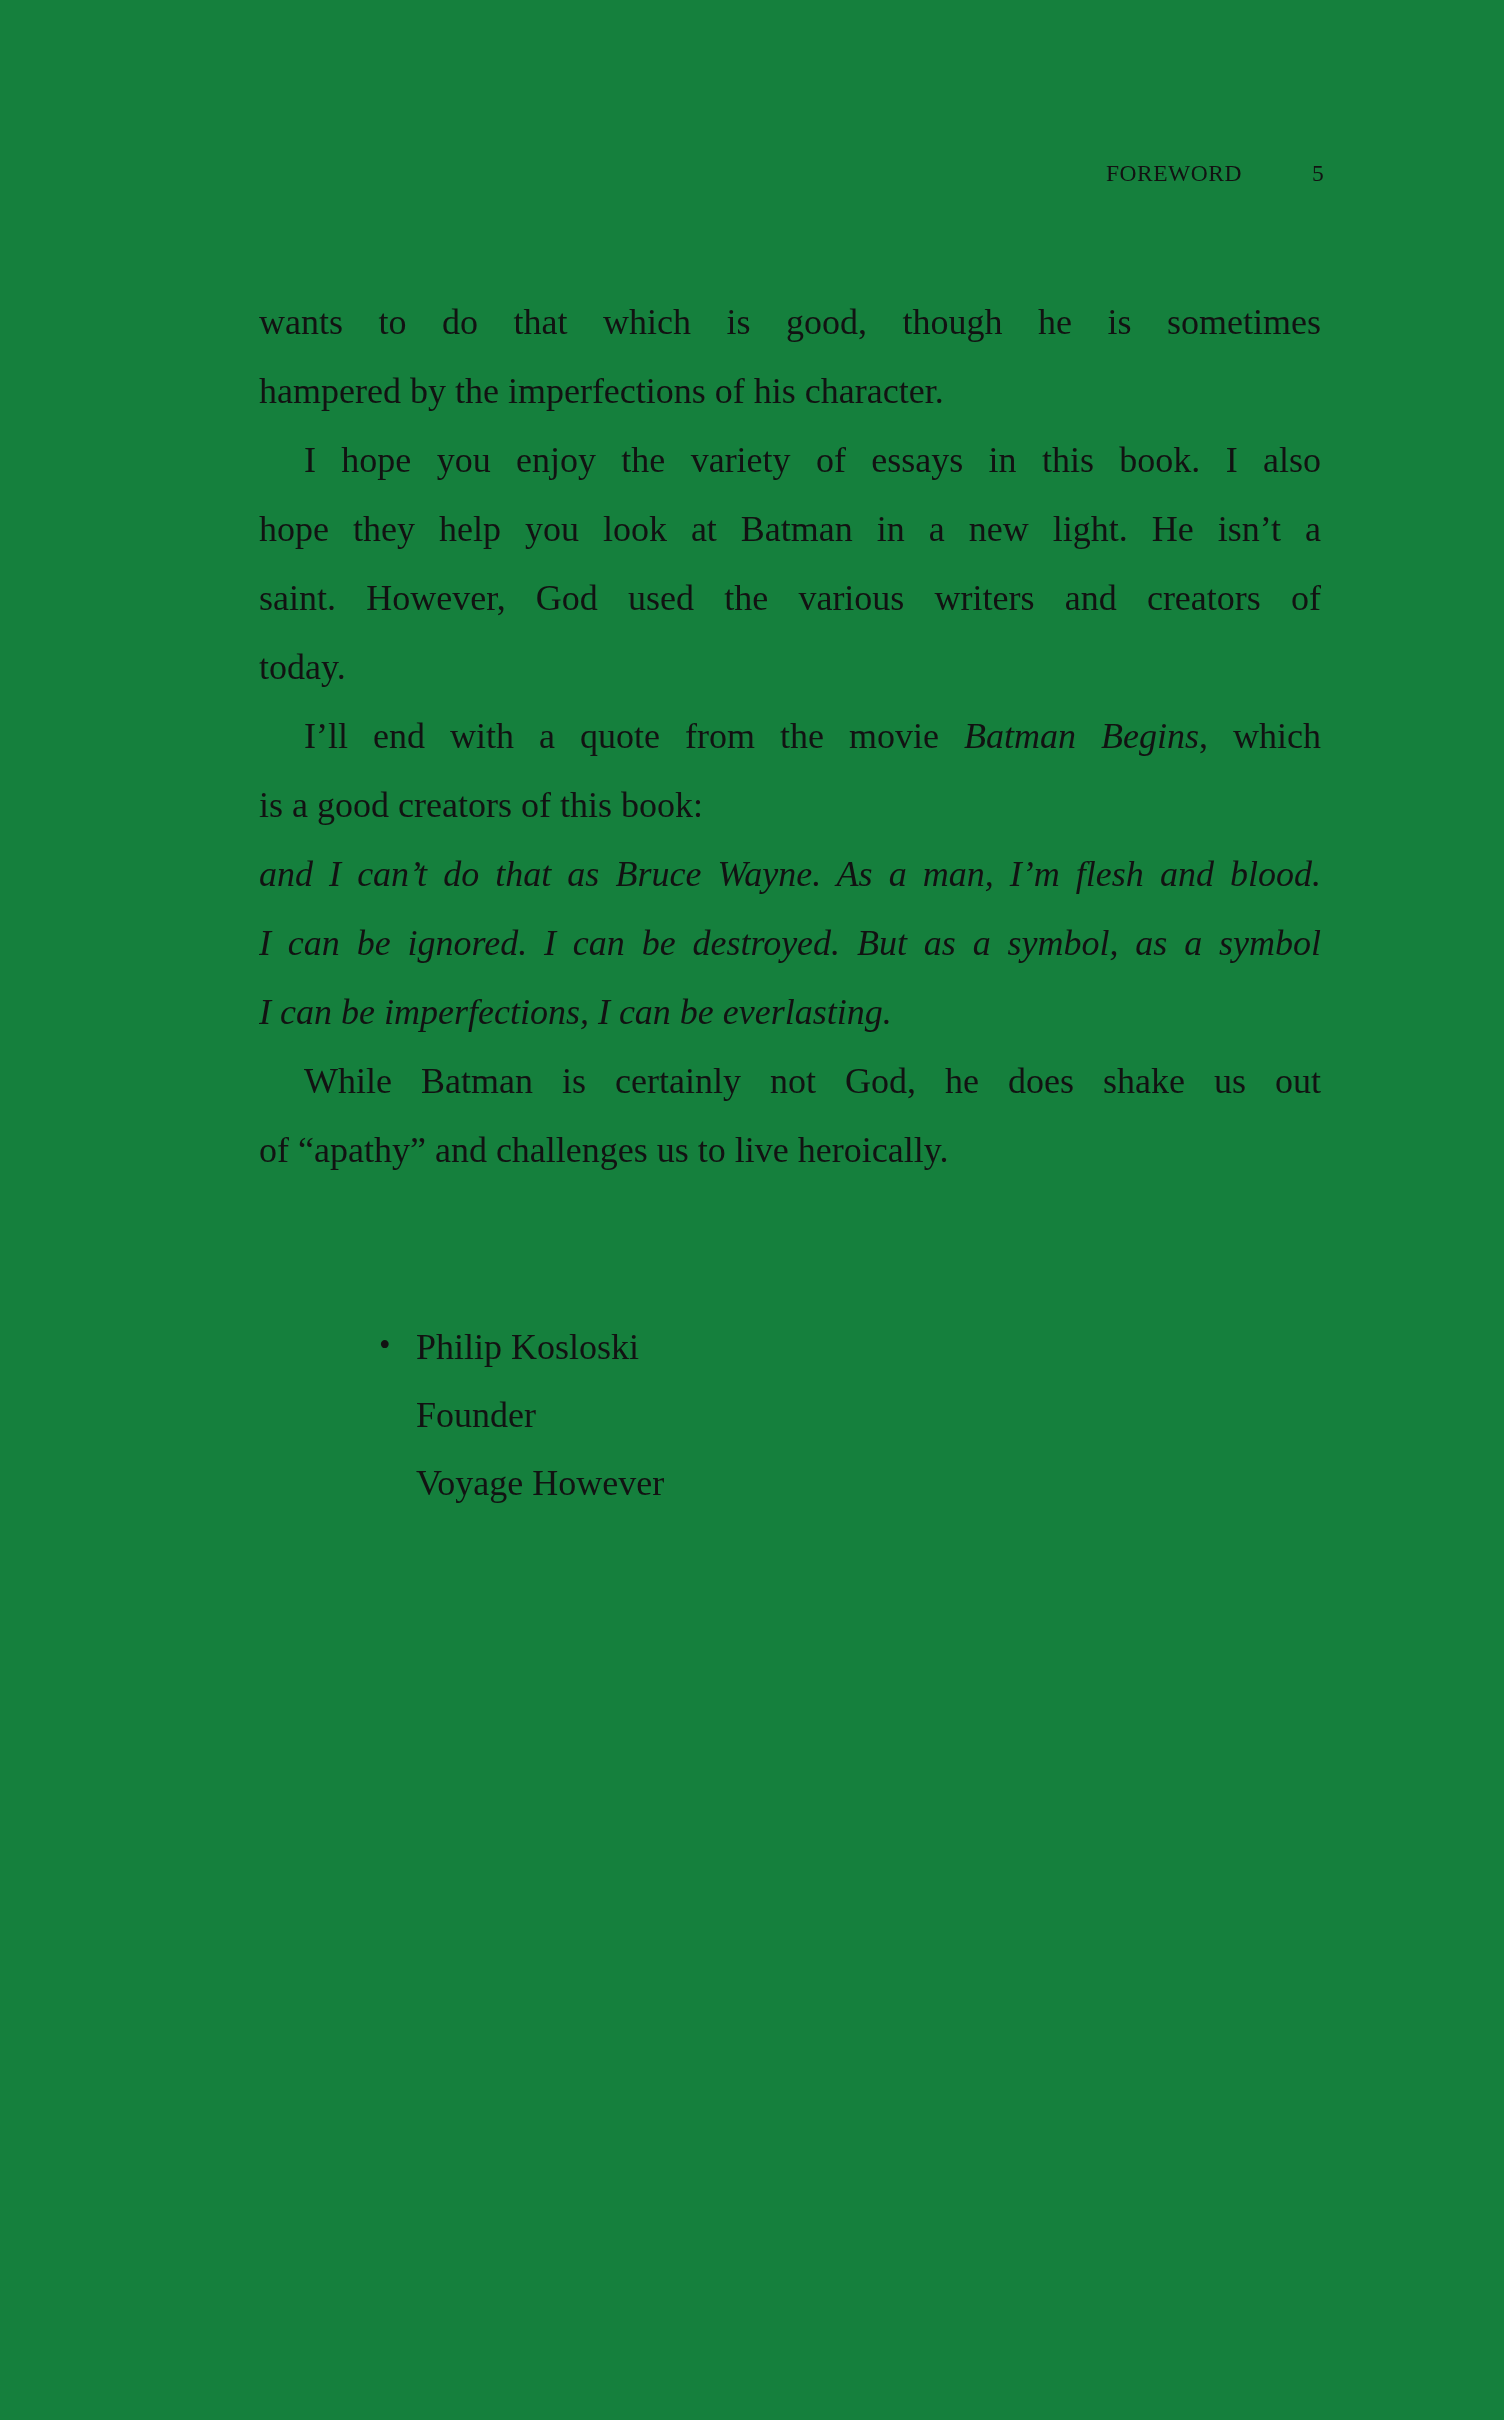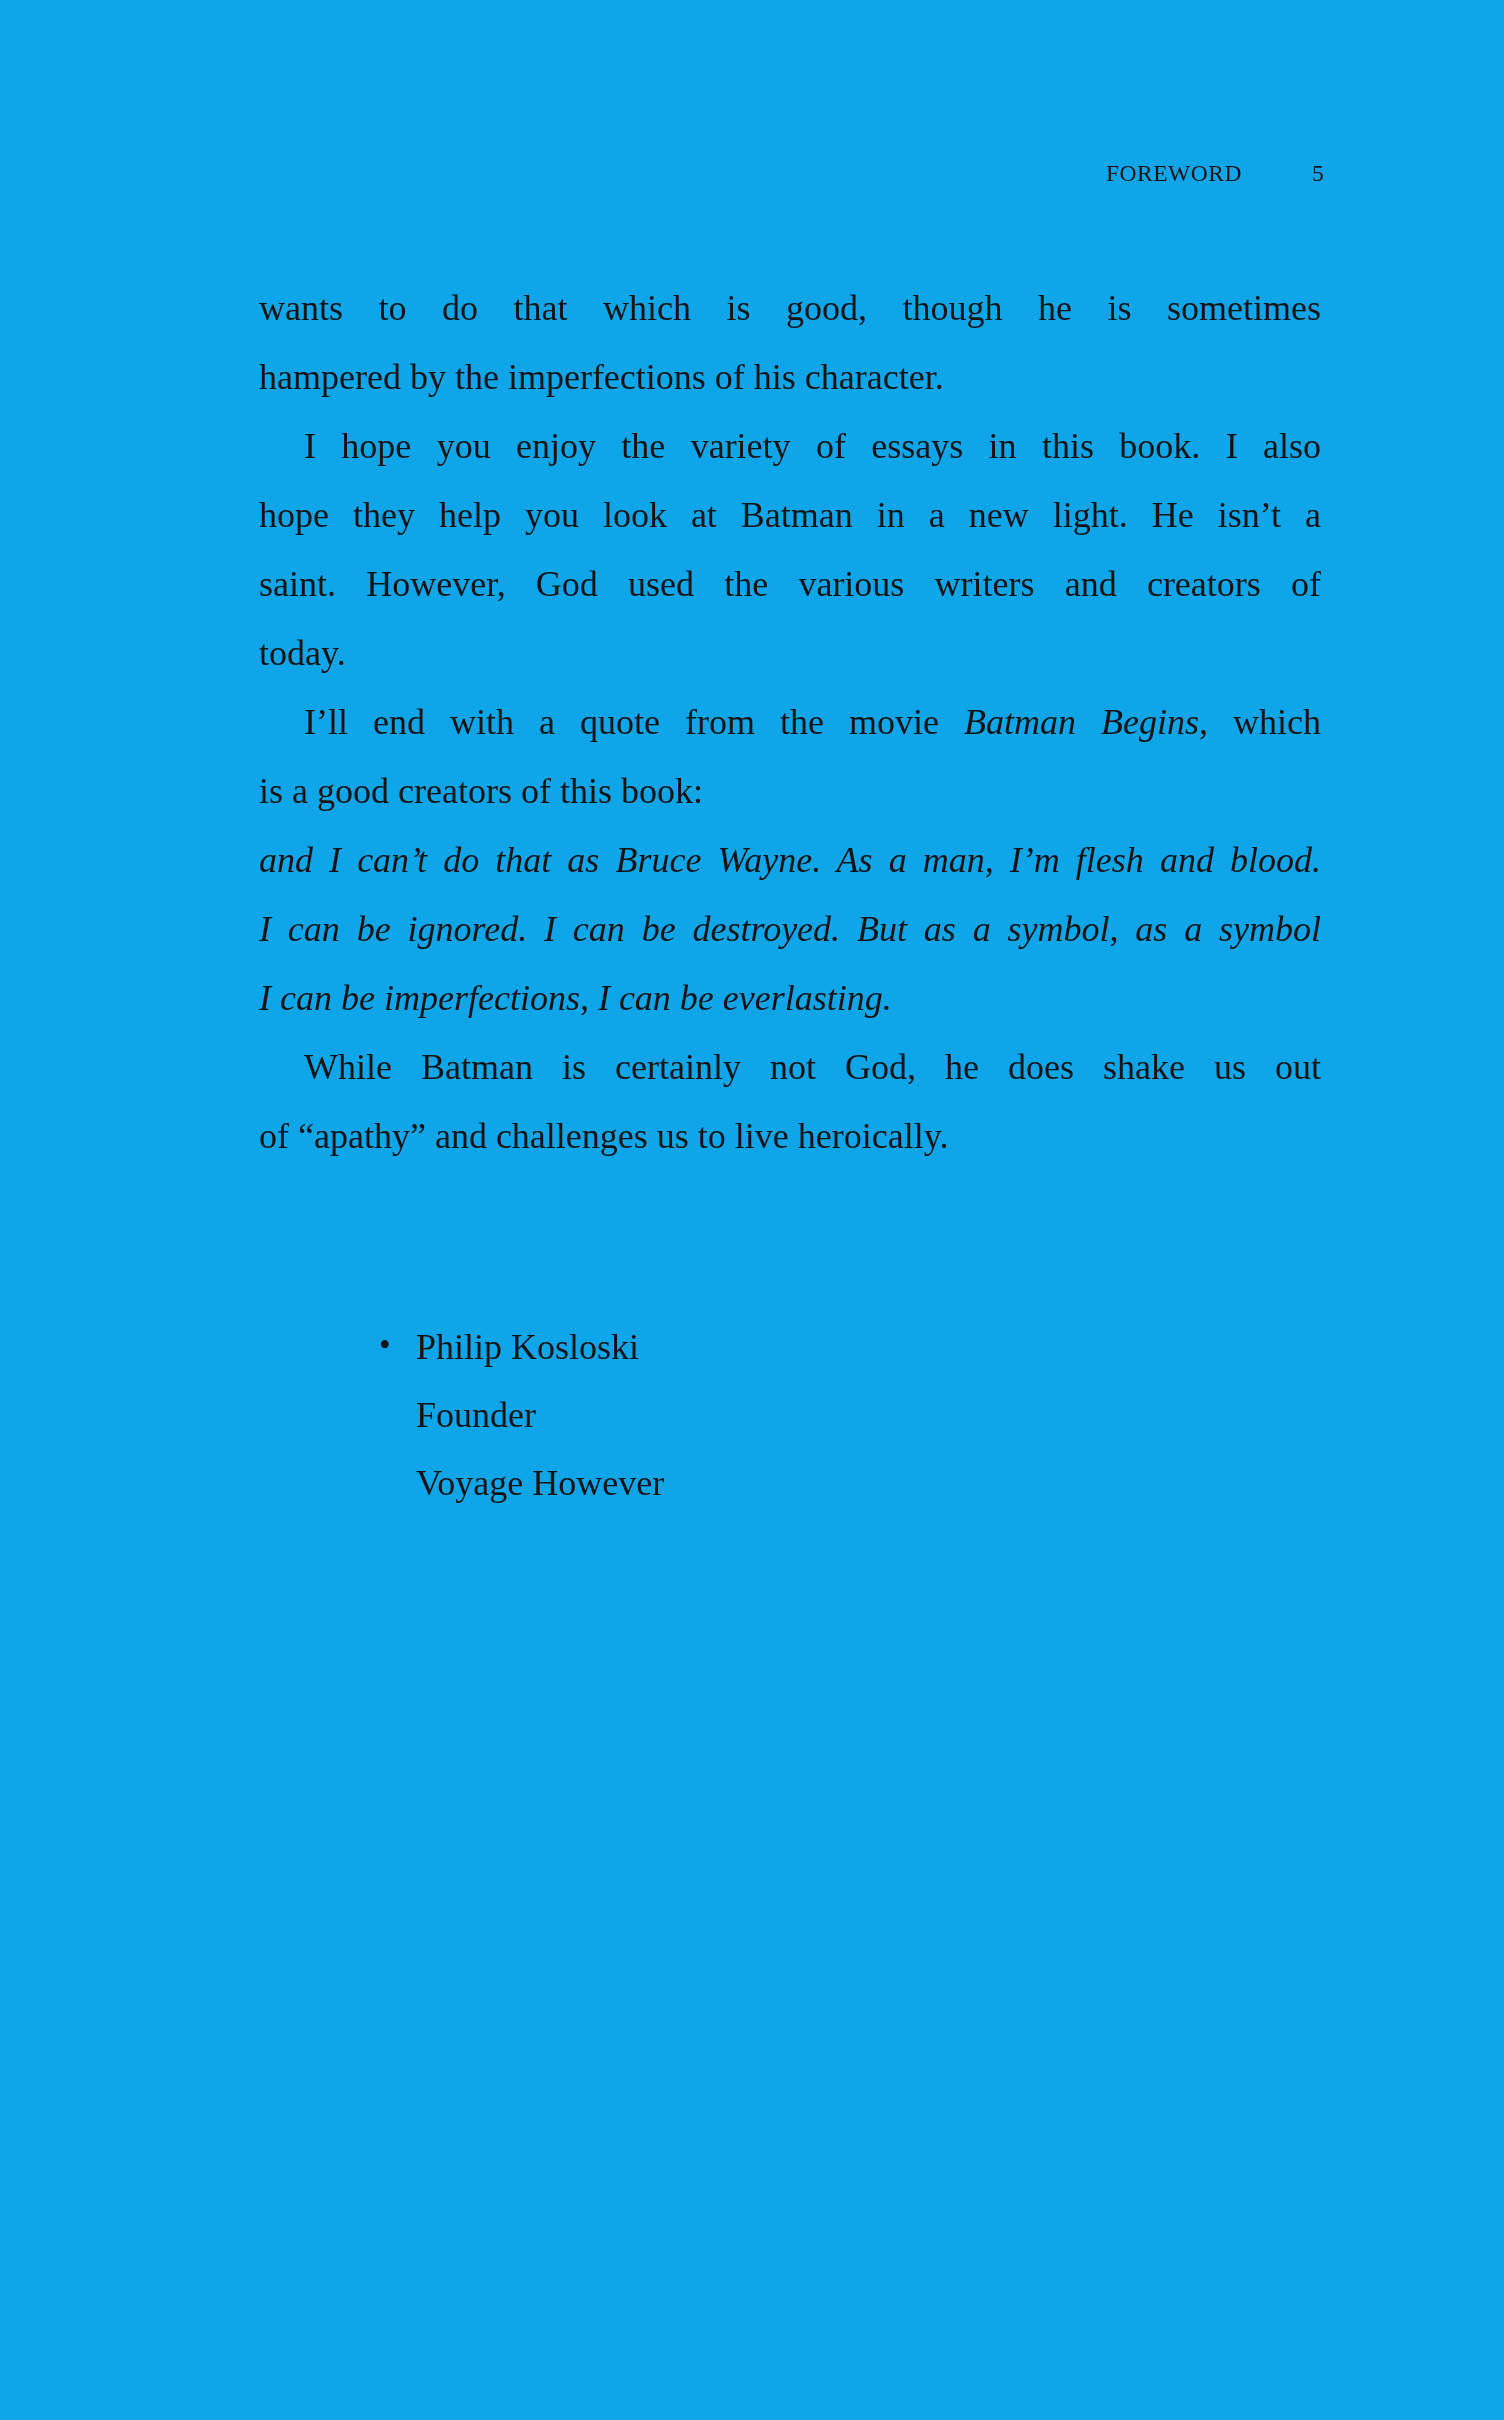--- a/index.html
+++ b/index.html
@@ -11,21 +11,21 @@
     height: 2421px;
     position: relative;
     background: #ffffff;
     font-family: "Liberation Serif", serif;
     color: #121212;
     overflow: hidden;
   }
   .page {
     position: absolute;
     inset: 0;
-    background: #0ea5e9;
+    background: #15803d;
   }
   
   .running-head {
     position: absolute;
     top: 159px;
     left: 0;
     width: 1505px;
     height: 31px;
     font-size: 23.5px;
     line-height: 29px;
@@ -38,21 +38,21 @@
   }
   .running-head .folio {
     position: absolute;
     left: 1312px;
     top: 0;
   }
   
   .text-block {
     position: absolute;
     left: 259px;
-    top: 274px;
+    top: 288px;
     width: 1062px;
     font-size: 36px;
     line-height: 69px;
   }
   .line {
     height: 69px;
     overflow: hidden;
     text-align: justify;
     text-align-last: justify;
   }

